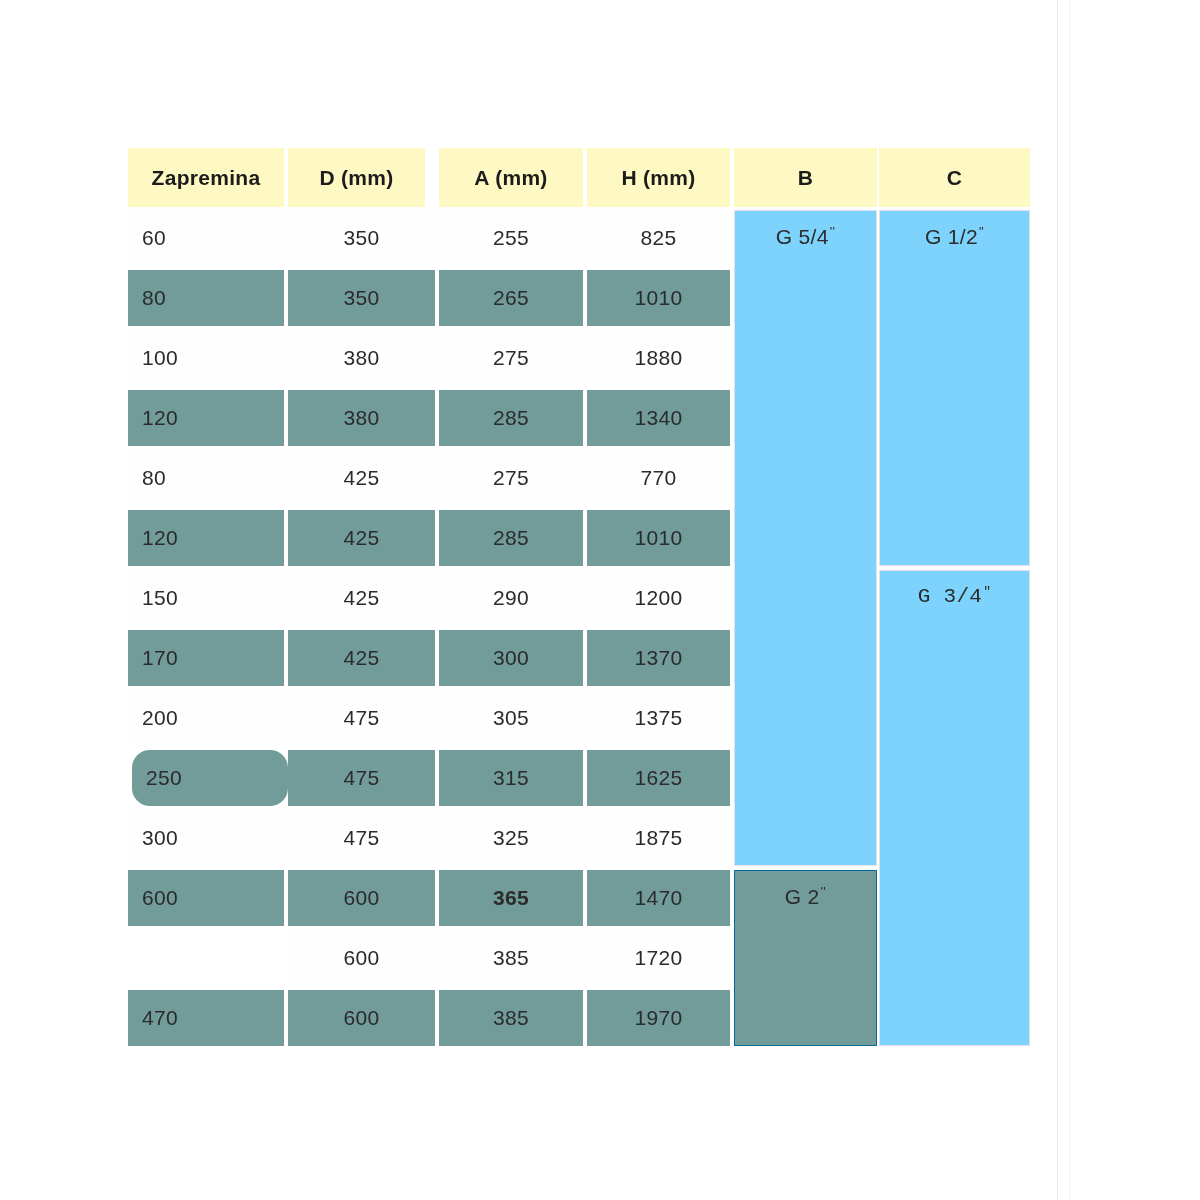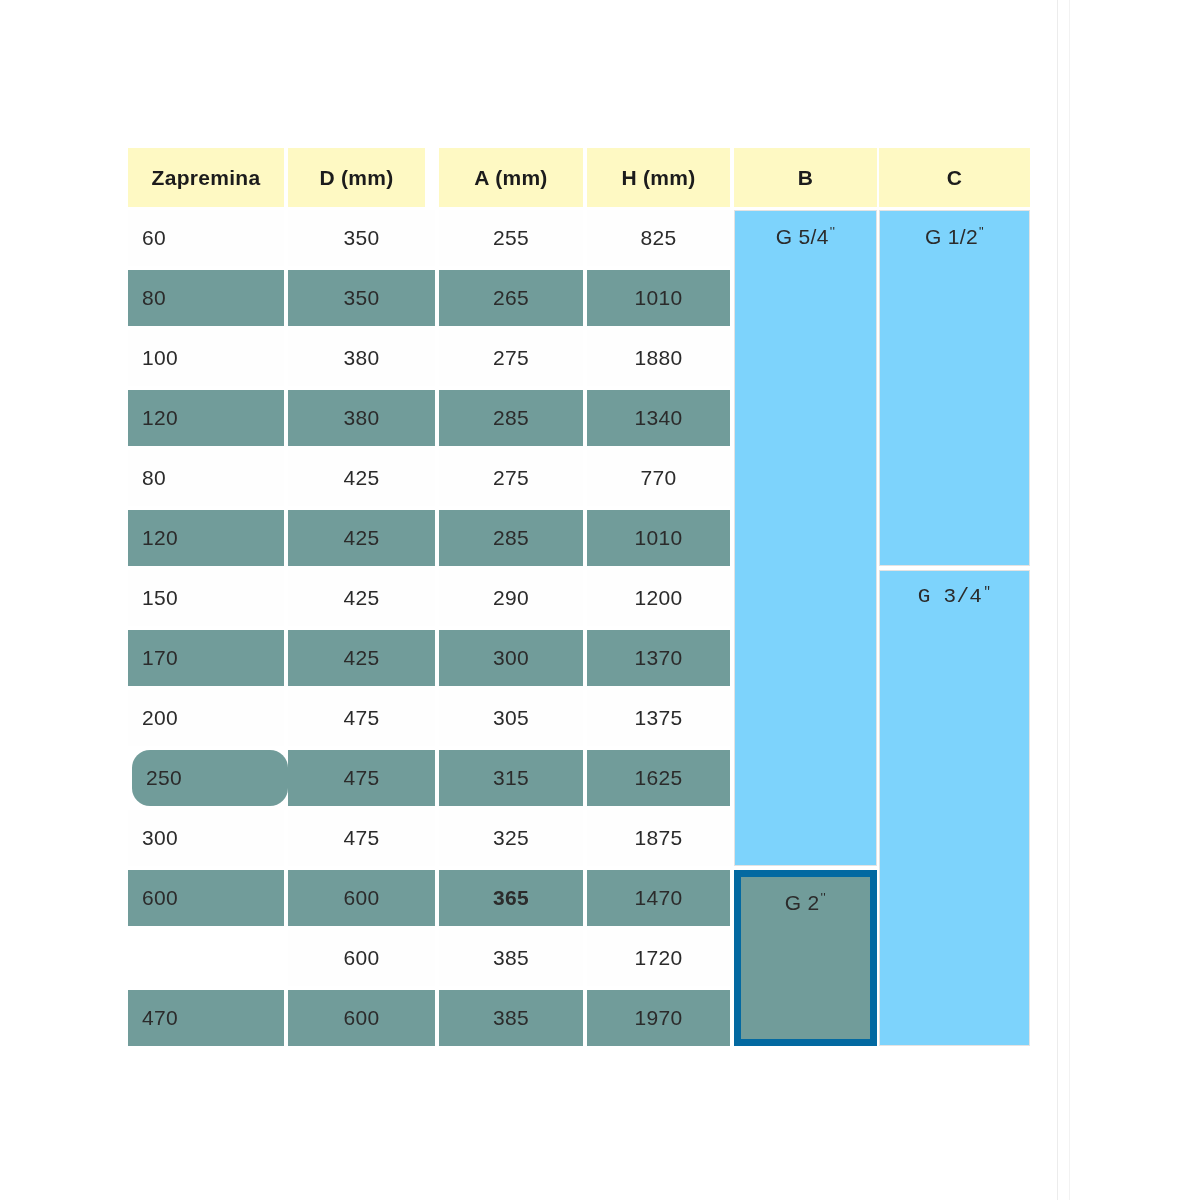--- a/index.html
+++ b/index.html
@@ -79,21 +79,21 @@
   
   .cell.outline {
     background: #7dd3fc;
     border: 1px solid #e3e3e3;
     align-items: flex-start;
     padding-top: 14px;
   }
 
   .cell.outline.tealfill {
     background: #719c9a;
-    border: 7px solid #0369a1;
+    border: 1px solid #0369a1;
   }
 
   .sup {
     font-size: 13px;
     vertical-align: super;
     line-height: 1;
     margin-left: 1px;
   }
 </style>
 </head>

